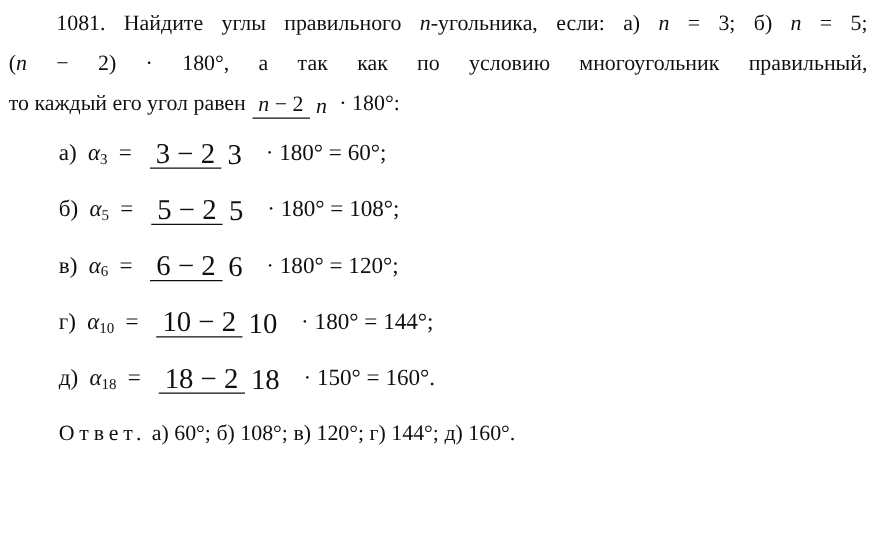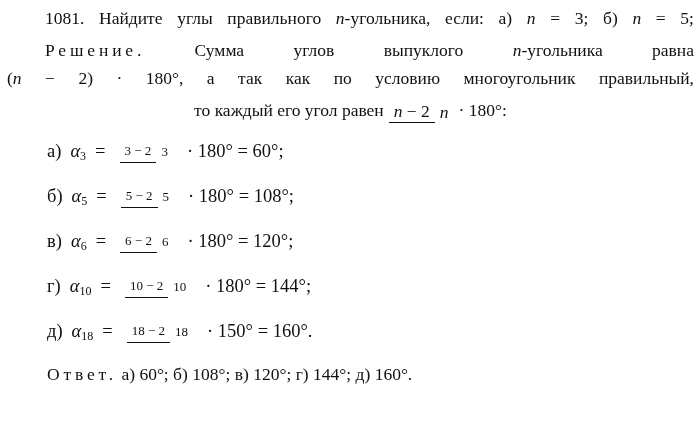--- a/index.html
+++ b/index.html
@@ -14,21 +14,21 @@
   .page { padding: 7px 6px 0 7px; }
 
   .line { line-height: 22px; }
   .stretch { text-align: justify; text-align-last: justify; text-justify: inter-word; }
   .indent { text-indent: 38px; }
   .spaced { letter-spacing: 0.22em; }
   i { font-style: italic; }
   b { font-weight: normal; }
 
   .solution { margin-top: 7px; }
-  .sol-line { line-height: 28px; text-align: center; }
+  .sol-line { line-height: 28px; }
   .sol-line-frac { margin-top: 3px; line-height: 30px; }
 
   
   .frac {
     display: inline-flex;
     flex-direction: row;
     align-items: center;
     vertical-align: middle;
     margin: 0 5px;
     line-height: 20px;
@@ -38,40 +38,39 @@
 
   .equations { margin-top: 4px; }
   .eq-row {
     display: flex;
     align-items: center;
     height: 45px;
     padding-left: 40px;
     font-size: 18.5px;
     column-gap: 9px;
   }
-  .eq-row .frac { font-size: 13px; }
+  .eq-row .frac { font-size: 23px; }
   .eq-var sub {
     font-size: 12px;
     line-height: 0;
     vertical-align: -3px;
     font-style: normal;
   }
   .answer { margin-top: 9px; padding-left: 40px; line-height: 22px; }
 </style>
 </head>
 <body>
 
 <div class="page">
 
   <div class="problem">
     <div class="line stretch indent"><b>1081.</b> Найдите углы правильного <i>n</i>-угольника, если: а) <i>n</i> = 3; б) <i>n</i> = 5;</div>
   </div>
 
   <div class="solution">
-    <div class="sol-line stretch indent"><span class="spaced">Решение.</span> Сумма углов выпуклого <i>n</i>-угольника равна</div>
     <div class="sol-line stretch">(<i>n</i> − 2) · 180°, а так как по условию многоугольник правильный,</div>
     <div class="sol-line sol-line-frac"><span>то каждый его угол равен</span><span class="frac">
           <span class="num"><i>n</i> − 2</span>
           <span class="den"><i>n</i></span>
         </span><span>· 180°:</span></div>
   </div>
 
   <div class="equations">
 
     <div class="eq-row">

